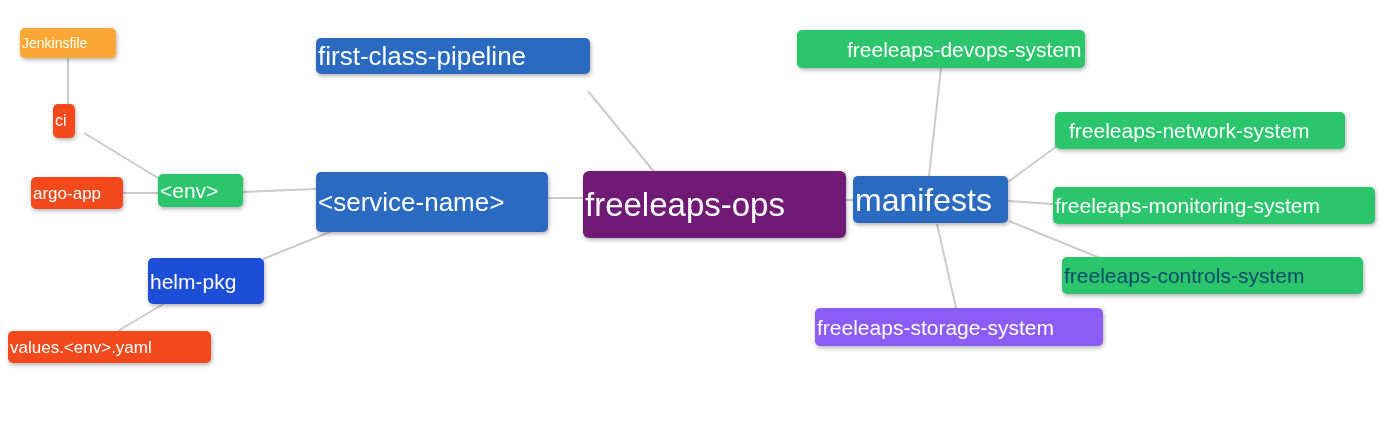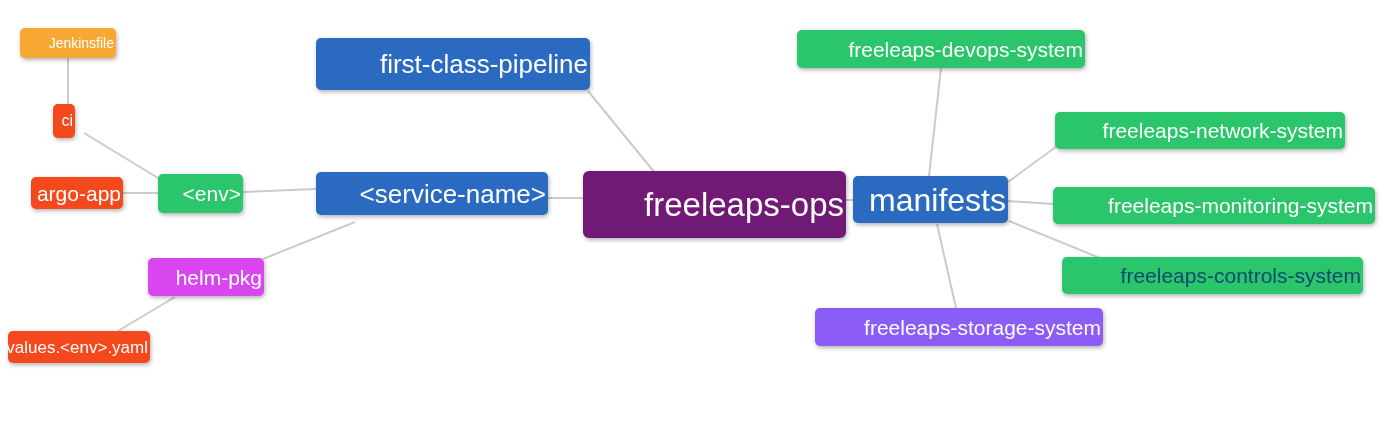--- a/index.html
+++ b/index.html
@@ -24,21 +24,21 @@
     pointer-events: none;
   }
   .edges-layer line {
     stroke-width: 2;
     fill: none;
   }
   .mm-node {
     position: absolute;
     display: flex;
     align-items: center;
-    justify-content: flex-end;
+    justify-content: flex-start;
     box-sizing: border-box;
     border-radius: 5px;
     color: #ffffff;
     cursor: pointer;
     box-shadow: 1px 2px 4px rgba(0,0,0,0.3);
     white-space: nowrap;
     user-select: none;
   }
   .mm-node .mm-label {
     line-height: 1;
@@ -66,30 +66,30 @@
       <line x1="1009" y1="221" x2="1100" y2="258" stroke="#CBCBCB"></line>
       <line x1="937" y1="224" x2="956" y2="308" stroke="#CBCBCB"></line>
     </svg>
   <div id="nodes-layer">
       <div class="mm-node role-warning" style="left: 20px; top: 28px; width: 96px; height: 30px; font-size: 14px; background: rgb(248, 168, 50); color: rgb(255, 255, 255);">
     <span class="mm-label">Jenkinsfile</span>
   </div>
       <div class="mm-node role-danger" style="left: 53px; top: 104px; width: 22px; height: 34px; font-size: 16px; background: rgb(244, 73, 29); color: rgb(255, 255, 255);">
     <span class="mm-label">ci</span>
   </div>
-      <div class="mm-node role-danger" style="left: 31px; top: 177px; width: 92px; height: 32px; font-size: 21px; background: rgb(244, 73, 29); color: rgb(255, 255, 255);">
+      <div class="mm-node role-danger" style="left: 31px; top: 177px; width: 92px; height: 32px; font-size: 17px; background: rgb(244, 73, 29); color: rgb(255, 255, 255);">
     <span class="mm-label">argo-app</span>
   </div>
-      <div class="mm-node role-success" style="left: 158px; top: 174px; width: 85px; height: 39px; font-size: 21px; background: rgb(43, 197, 108); color: rgb(255, 255, 255);">
+      <div class="mm-node role-success" style="left: 158px; top: 174px; width: 85px; height: 33px; font-size: 21px; background: rgb(43, 197, 108); color: rgb(255, 255, 255);">
     <span class="mm-label">&lt;env&gt;</span>
   </div>
-      <div class="mm-node role-primary" style="left: 316px; top: 38px; width: 274px; height: 52px; font-size: 26px; background: rgb(42, 107, 193); color: rgb(255, 255, 255);">
+      <div class="mm-node role-primary" style="left: 316px; top: 38px; width: 274px; height: 36px; font-size: 26px; background: rgb(42, 107, 193); color: rgb(255, 255, 255);">
     <span class="mm-label">first-class-pipeline</span>
   </div>
-      <div class="mm-node role-primary" style="left: 316px; top: 172px; width: 232px; height: 43px; font-size: 26px; background: rgb(42, 107, 193); color: rgb(255, 255, 255);">
+      <div class="mm-node role-primary" style="left: 316px; top: 172px; width: 232px; height: 60px; font-size: 26px; background: rgb(42, 107, 193); color: rgb(255, 255, 255);">
     <span class="mm-label">&lt;service-name&gt;</span>
   </div>
       <div class="mm-node role-root" style="left: 583px; top: 171px; width: 263px; height: 67px; font-size: 33px; background: #701a75; color: rgb(255, 255, 255);">
     <span class="mm-label">freeleaps-ops</span>
   </div>
       <div class="mm-node role-primary" style="left: 853px; top: 176px; width: 155px; height: 47px; font-size: 32px; background: rgb(42, 107, 193); color: rgb(255, 255, 255);">
     <span class="mm-label">manifests</span>
   </div>
       <div class="mm-node role-success" style="left: 797px; top: 30px; width: 288px; height: 38px; font-size: 21px; background: rgb(43, 197, 108); color: rgb(255, 255, 255); padding-left: 48px;">
     <span class="mm-label">freeleaps-devops-system</span>
@@ -99,20 +99,20 @@
   </div>
       <div class="mm-node role-success" style="left: 1053px; top: 187px; width: 322px; height: 37px; font-size: 21px; background: rgb(43, 197, 108); color: rgb(255, 255, 255);">
     <span class="mm-label">freeleaps-monitoring-system</span>
   </div>
       <div class="mm-node role-success" style="left: 1062px; top: 257px; width: 301px; height: 37px; font-size: 21px; background: rgb(43, 197, 108); color: #0c4a6e;">
     <span class="mm-label">freeleaps-controls-system</span>
   </div>
       <div class="mm-node role-success" style="left: 815px; top: 308px; width: 288px; height: 38px; font-size: 21px; background: #8b5cf6; color: rgb(255, 255, 255);">
     <span class="mm-label">freeleaps-storage-system</span>
   </div>
-      <div class="mm-node role-success" style="left: 148px; top: 258px; width: 116px; height: 38px; font-size: 21px; background: #d946ef; color: rgb(255, 255, 255);">
+      <div class="mm-node role-success" style="left: 148px; top: 258px; width: 116px; height: 46px; font-size: 21px; background: #1d4ed8; color: rgb(255, 255, 255);">
     <span class="mm-label">helm-pkg</span>
   </div>
-      <div class="mm-node role-danger" style="left: 8px; top: 331px; width: 142px; height: 32px; font-size: 17px; background: rgb(244, 73, 29); color: rgb(255, 255, 255);">
+      <div class="mm-node role-danger" style="left: 8px; top: 331px; width: 203px; height: 32px; font-size: 17px; background: rgb(244, 73, 29); color: rgb(255, 255, 255);">
     <span class="mm-label">values.&lt;env&gt;.yaml</span>
   </div>
     </div>
 </div>
 
 </body></html>

